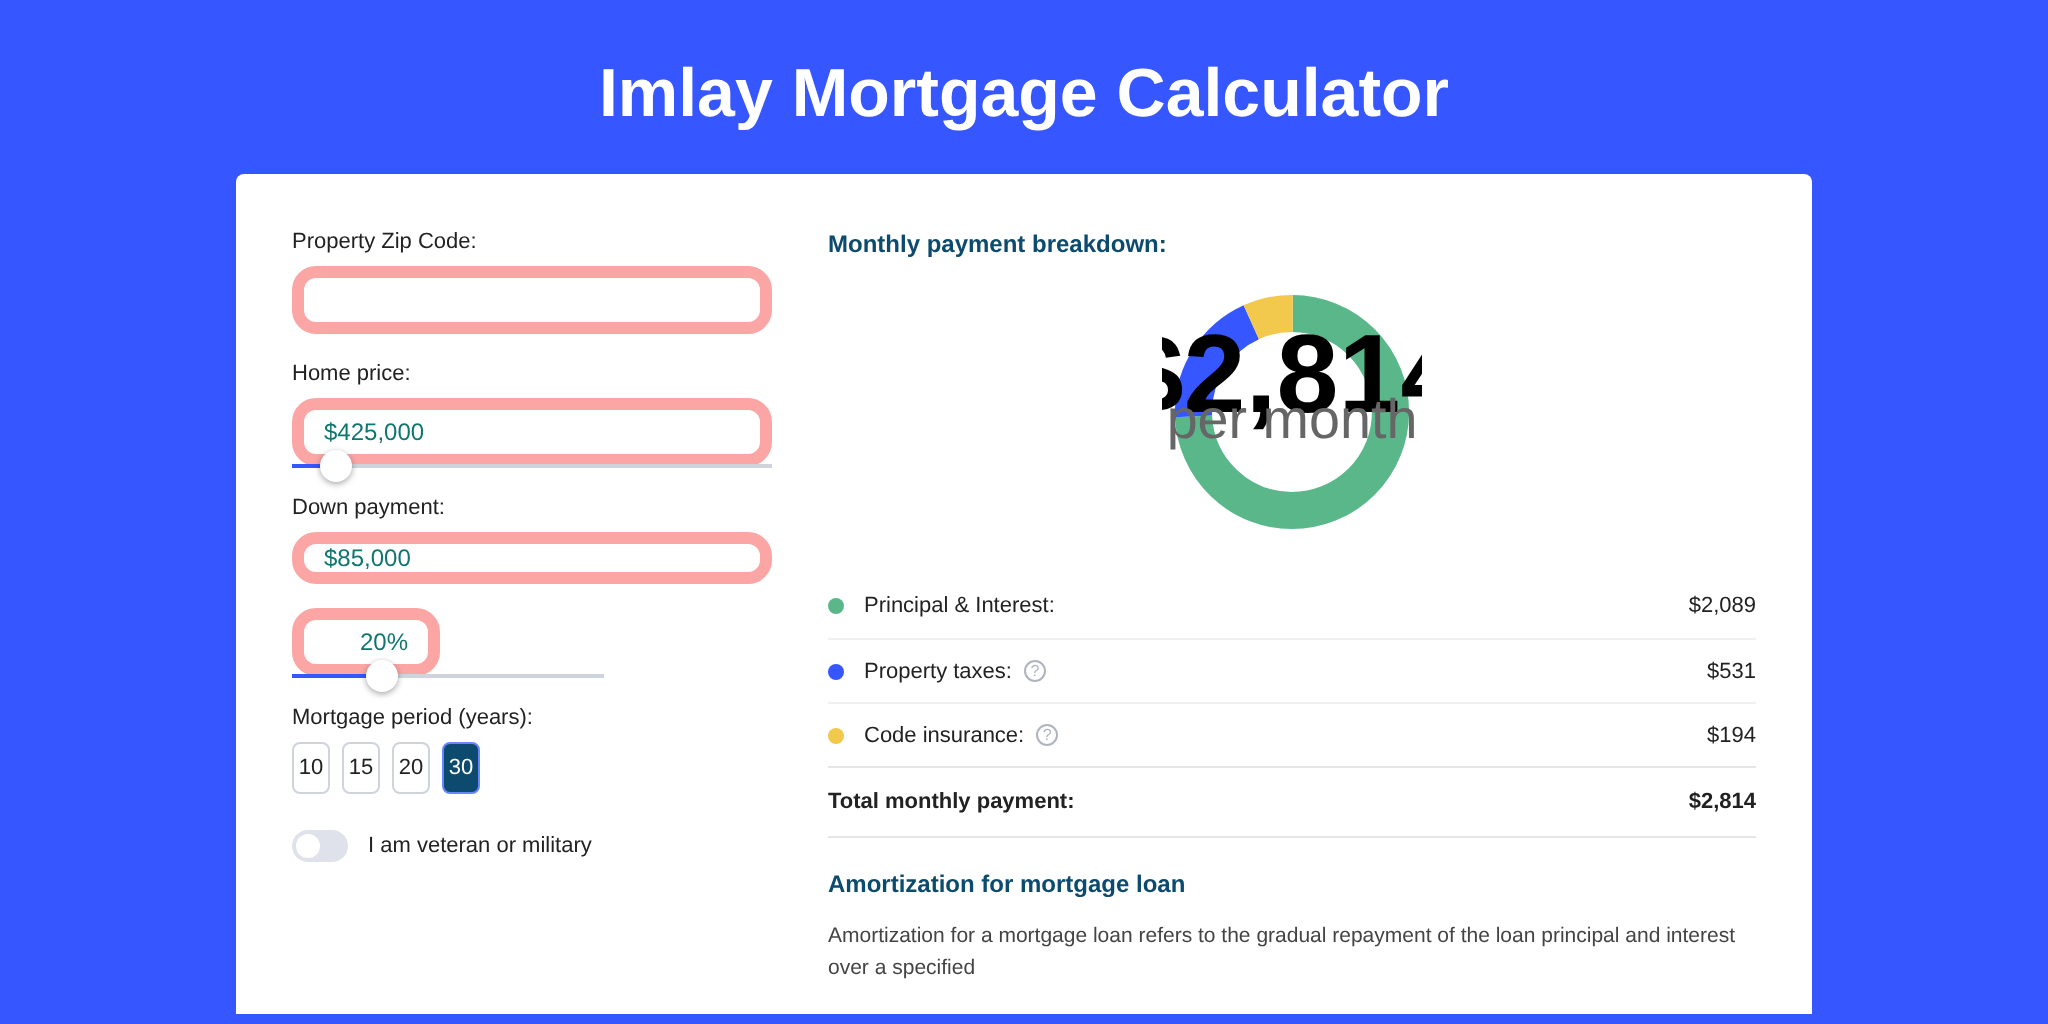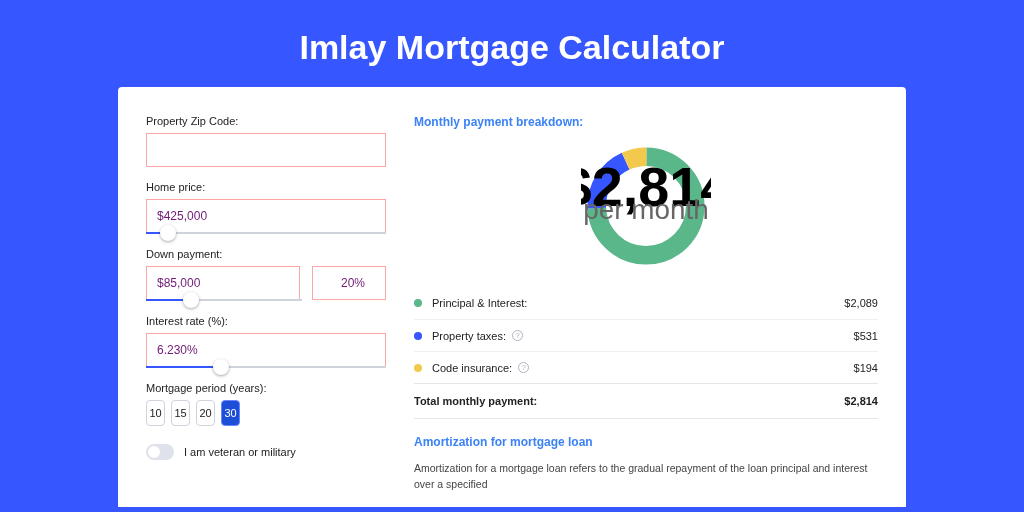--- a/index.html
+++ b/index.html
@@ -35,25 +35,25 @@
   flex: 1;
 }
 .field-label {
   font-size: 11px;
   color: #222;
   margin-bottom: 6px;
 }
 .input {
   width: 100%;
   height: 34px;
-  border: 1px solid #fca5a5;
-  border-radius: 0;
+  border: 6px solid #fca5a5;
+  border-radius: 12px;
   padding: 0 10px;
   font-size: 12px;
-  color: #701a75;
+  color: #0f766e;
 }
 .slider-track {
   height: 2px;
   background: #cfd3dc;
   margin-top: -1px;
   position: relative;
 }
 .slider-fill {
   position: absolute;
   left: 0;
@@ -64,42 +64,42 @@
 .slider-thumb {
   position: absolute;
   top: -7px;
   width: 16px;
   height: 16px;
   border-radius: 50%;
   background: #fff;
   box-shadow: 0 1px 3px rgba(0,0,0,0.35);
 }
 .row { margin-bottom: 14px; }
-.dp-row { display: flex; gap: 12px; }
+.dp-row { display: flex; gap: 12px; flex-direction: column; }
 .dp-row .input:first-child { flex: 1; }
 .dp-row .input:last-child { width: 74px; padding-left: 28px; }
 .period-row {
   display: flex;
   gap: 6px;
 }
 .period-btn {
   width: 19px;
   height: 26px;
   border: 1px solid #cfd3dc;
   border-radius: 4px;
   background: #fff;
   font-size: 11px;
   color: #222;
   cursor: pointer;
   display: flex;
   align-items: center;
   justify-content: center;
 }
 .period-btn.active {
-  background: #1d4ed8;
+  background: #0c4a6e;
   border-color: #6a86ff;
   color: #fff;
 }
 .toggle-row {
   display: flex;
   align-items: center;
   gap: 10px;
   margin-top: 18px;
 }
 .toggle {
@@ -120,21 +120,21 @@
   background: #fff;
   border-radius: 50%;
 }
 .toggle-label {
   font-size: 11px;
   color: #222;
 }
 .section-title {
   font-size: 12px;
   font-weight: 700;
-  color: #3b82f6;
+  color: #0c4a6e;
   margin-bottom: 12px;
 }
 .donut-wrap {
   display: flex;
   justify-content: center;
   margin-bottom: 16px;
 }
 .legend-item, .total-row {
   display: flex;
   align-items: center;
@@ -215,28 +215,20 @@
       <div class="dp-row">
         <input class="input" value="$85,000" style="">
         <input class="input" value="20%" style="">
       </div>
       <div class="slider-track" style="width:65%">
         <div class="slider-fill" style="width:28%"></div>
         <div class="slider-thumb" style="left:24%"></div>
       </div>
     </div>
 
-    <div class="row">
-      <div class="field-label">Interest rate (%):</div>
-      <input class="input" value="6.230%" style="">
-      <div class="slider-track">
-        <div class="slider-fill" style="width:31%"></div>
-        <div class="slider-thumb" style="left:28%"></div>
-      </div>
-    </div>
 
     <div class="row">
       <div class="field-label">Mortgage period (years):</div>
       <div class="period-row" id="period-row">
           <div class="period-btn">10</div>
           <div class="period-btn">15</div>
           <div class="period-btn">20</div>
           <div class="period-btn active">30</div>
         </div>
     </div>

